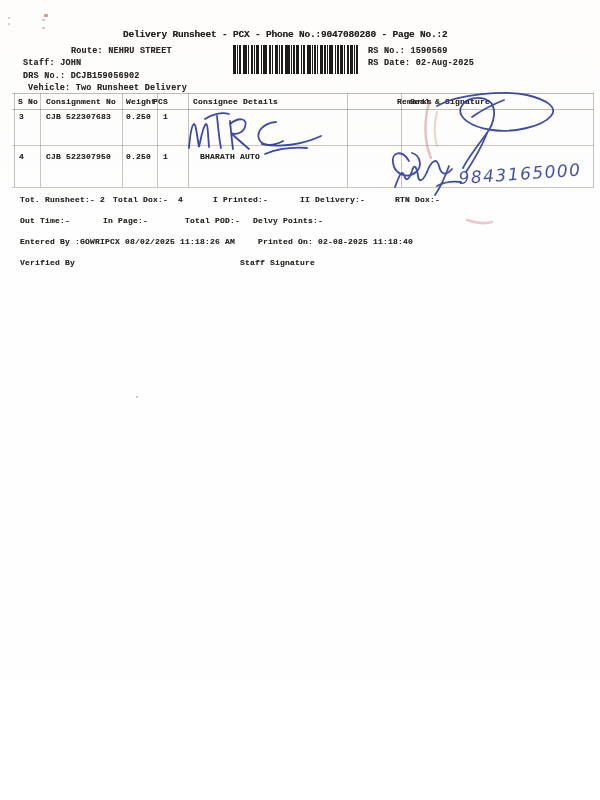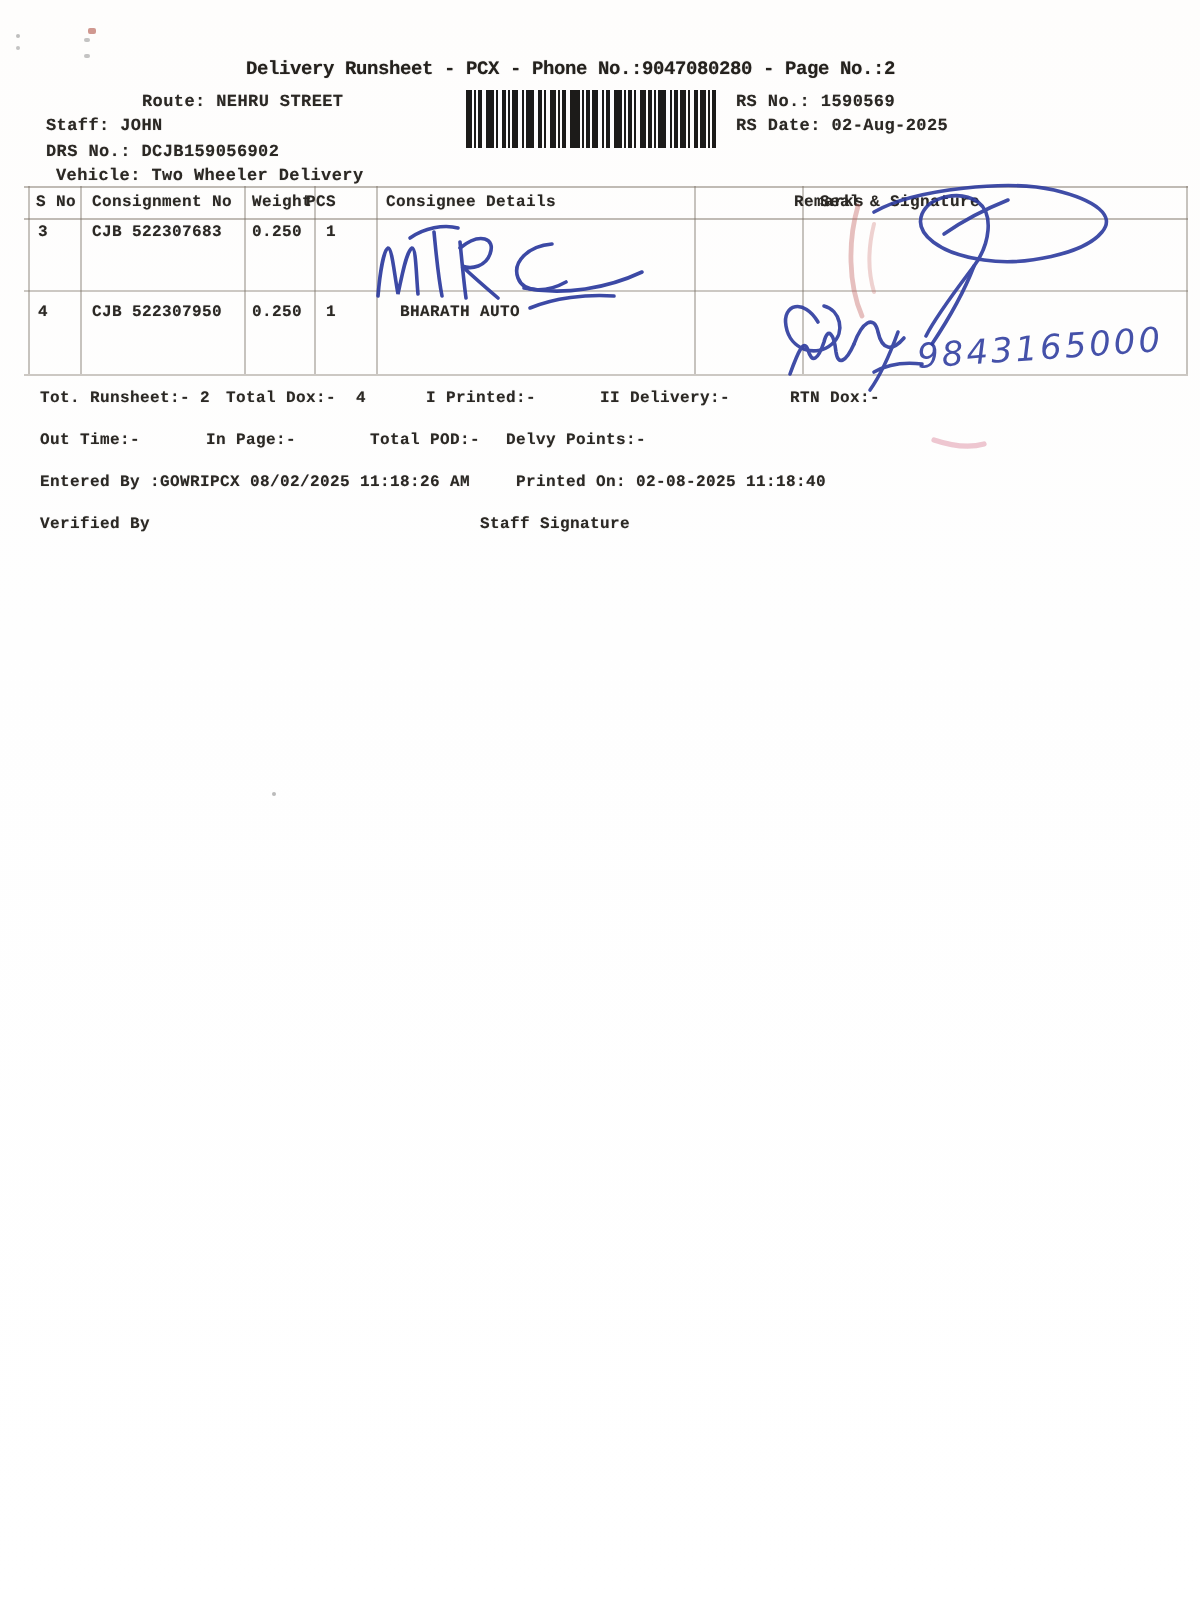--- a/index.html
+++ b/index.html
@@ -25,21 +25,21 @@
   <div class="speck" style="left:42px;top:19px;width:3px;height:2px;background:#8a8a8a;opacity:.5;"></div>
   <div class="speck" style="left:42px;top:27px;width:3px;height:2px;background:#8a8a8a;opacity:.5;"></div>
   <div class="speck" style="left:44px;top:14px;width:4px;height:3px;background:#b05548;opacity:.6;"></div>
   <div class="speck" style="left:136px;top:396px;width:2px;height:2px;background:#777;opacity:.5;"></div>
 
   <div class="abs subtitle" style="left:92px;top:30px;">Delivery Runsheet - PCX - Phone No.:9047080280 - Page No.:2</div>
 
   <div class="abs t t85" style="left:23px;top:47px;margin-left:48px;"><span>Route:</span> <span>NEHRU STREET</span></div>
   <div class="abs t t85" style="left:23px;top:59px;"><span>Staff:</span> <span>JOHN</span></div>
   <div class="abs t t85" style="left:23px;top:72px;"><span>DRS No.:</span> <span>DCJB159056902</span></div>
-  <div class="abs t t85" style="left:28px;top:84px;"><span>Vehicle:</span> <span>Two Wheeler Delivery</span></div>
+  <div class="abs t t85" style="left:28px;top:84px;"><span>Vehicle:</span> <span>Two Runsheet Delivery</span></div>
 
   <svg class="abs" style="left:233px;top:45px;" width="127" height="29" viewBox="0 0 127 29">
     <g fill="#1c1b19">
         <rect x="0" y="0" width="3" height="29"></rect>
         <rect x="4" y="0" width="1" height="29"></rect>
         <rect x="6" y="0" width="2" height="29"></rect>
         <rect x="10" y="0" width="4" height="29"></rect>
         <rect x="15" y="0" width="1" height="29"></rect>
         <rect x="18" y="0" width="2" height="29"></rect>
         <rect x="21" y="0" width="1" height="29"></rect>

